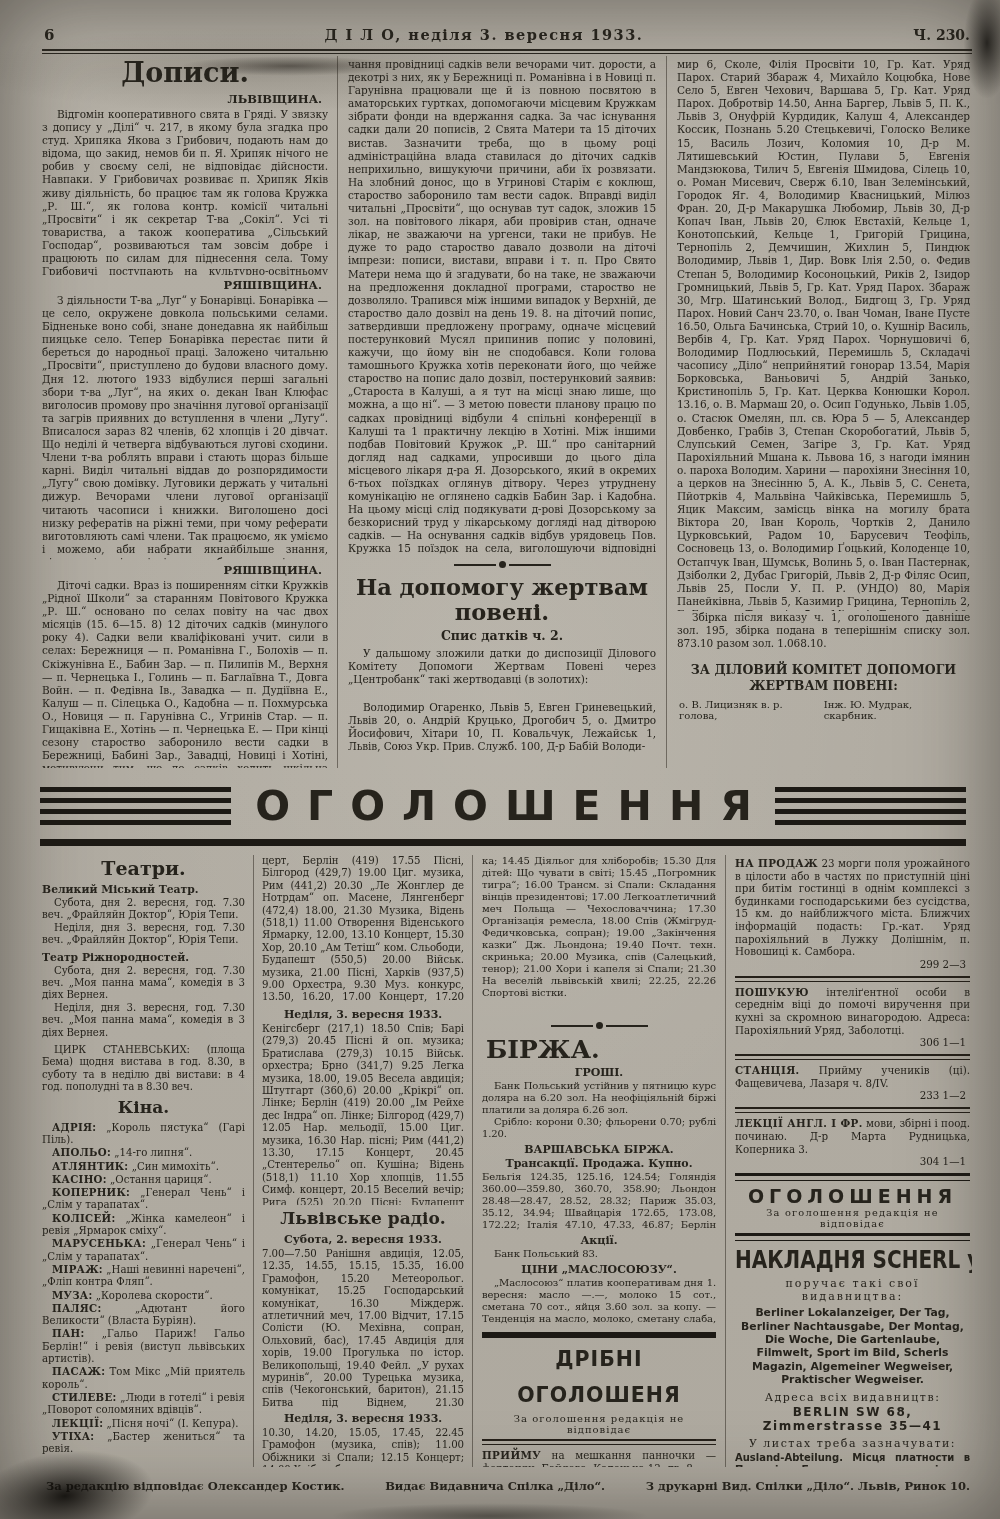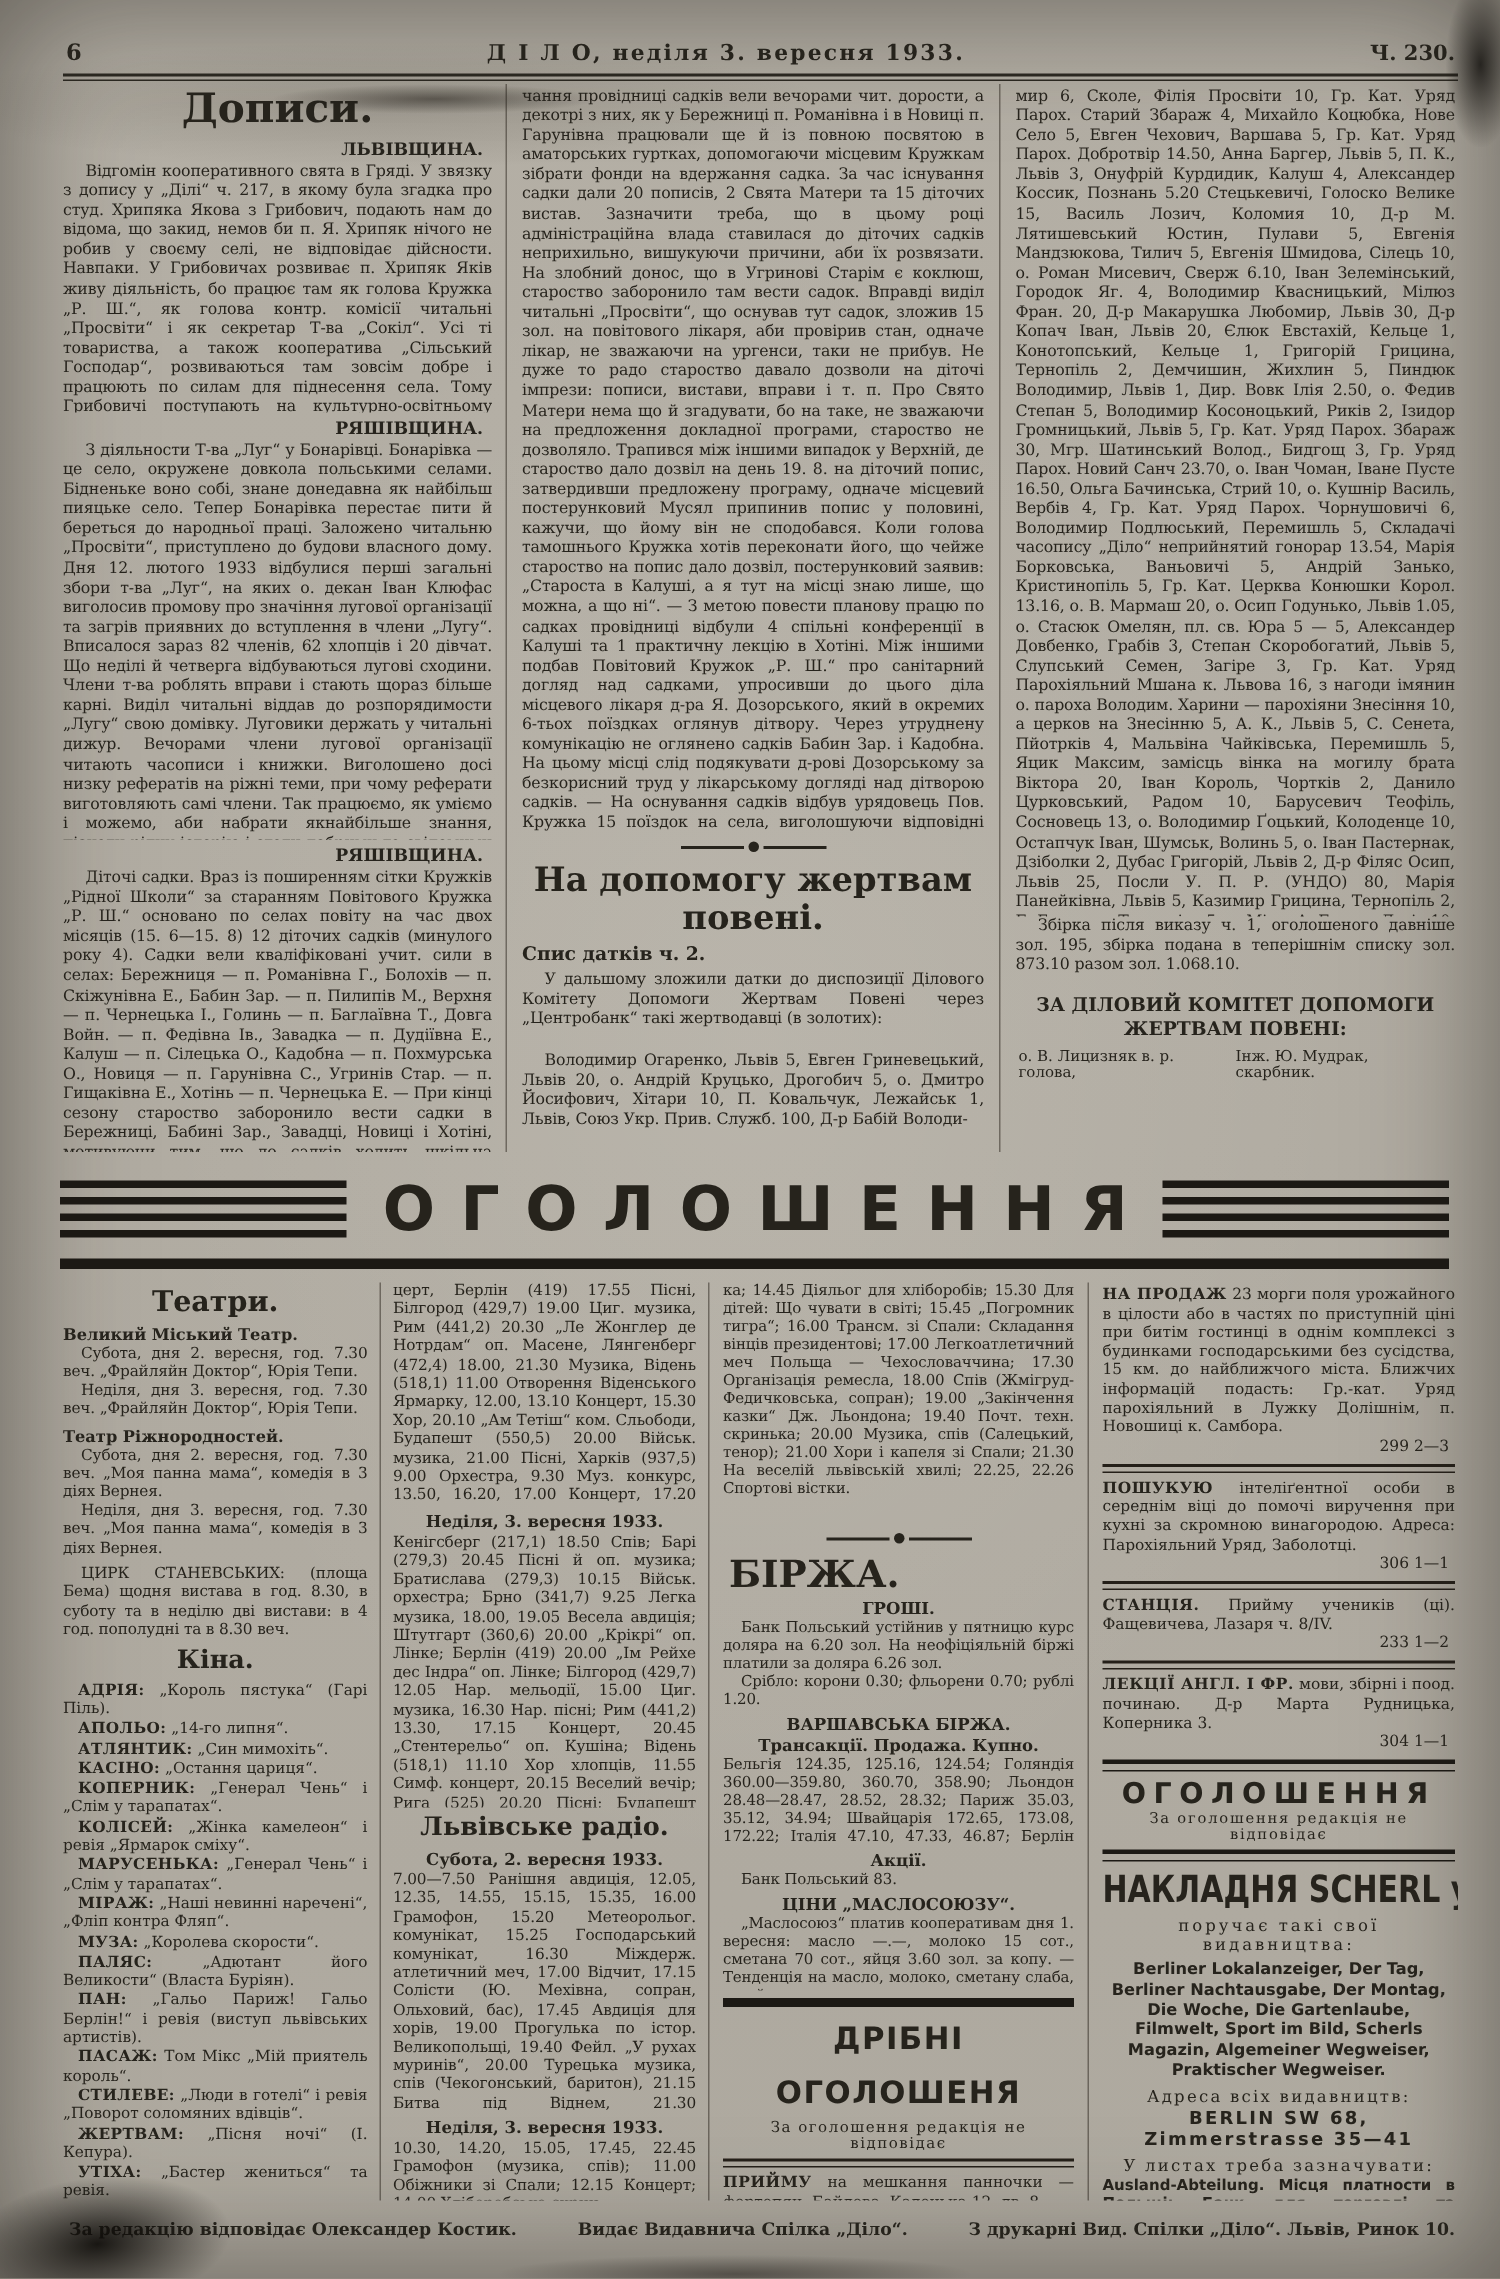--- a/index.html
+++ b/index.html
@@ -30,21 +30,21 @@
   .ucol3{flex:1;padding:2px 2px 0 10px;}
   .p{margin:0;text-align:justify;text-indent:15px;font-size:10.5px;line-height:13.1px;letter-spacing:-0.1px;}
   .p.noind{text-indent:0;}
   .clip{overflow:hidden;}
   .dopysy-title{font-size:27px;font-weight:bold;text-align:center;margin:0 0 4px 0;line-height:30px;}
   .region-head{font-weight:bold;font-size:11.5px;text-align:right;margin:3px 6px 2px 0;}
   .orn{display:flex;align-items:center;justify-content:center;height:15px;margin:3px 0;}
   .orn::before,.orn::after{content:"";width:42px;border-top:2px solid #26231c;}
   .orn-dot{width:7px;height:7px;border-radius:50%;background:#26231c;margin:0 3px;}
   .flood-title{font-size:22.5px;font-weight:bold;text-align:center;margin:2px 0 3px 0;line-height:25px;}
-  .flood-sub{font-size:12.5px;font-weight:bold;margin:0 0 4px 0;}
+  .flood-sub{font-size:12.5px;font-weight:bold;text-align:center;margin:0 0 4px 0;}
   .committee{font-size:12.5px;font-weight:bold;text-align:center;margin:9px 0 3px 0;line-height:16px;}
   .sig-row{display:flex;justify-content:space-between;font-size:10px;font-weight:normal;padding:2px 2px 0 2px;}
 
   .banner{display:flex;align-items:center;margin:14px 34px 0 40px;}
   .stripes{flex:1;display:flex;flex-direction:column;gap:6px;}
   .stripes i{display:block;height:5px;background:#1c1914;}
   .banner-title{font-family:"DejaVu Sans",sans-serif;font-weight:bold;font-size:41px;letter-spacing:17px;padding:0 6px 0 24px;white-space:nowrap;}
   .banner-bar{height:7px;background:#1c1914;margin:9px 34px 0 40px;}
 
   .lower{display:flex;height:612px;margin:9px 28px 0 40px;}
@@ -165,21 +165,21 @@
       <div class="cin"><b>КАСІНО:</b> <span>„Остання цариця“.</span></div>
       <div class="cin"><b>КОПЕРНИК:</b> <span>„Генерал Чень“ і „Слім у тарапатах“.</span></div>
       <div class="cin"><b>КОЛІСЕЙ:</b> <span>„Жінка камелеон“ і ревія „Ярмарок сміху“.</span></div>
       <div class="cin"><b>МАРУСЕНЬКА:</b> <span>„Генерал Чень“ і „Слім у тарапатах“.</span></div>
       <div class="cin"><b>МІРАЖ:</b> <span>„Наші невинні наречені“, „Фліп контра Фляп“.</span></div>
       <div class="cin"><b>МУЗА:</b> <span>„Королева скорости“.</span></div>
       <div class="cin"><b>ПАЛЯС:</b> <span>„Адютант його Великости“ (Власта Буріян).</span></div>
       <div class="cin"><b>ПАН:</b> <span>„Гальо Париж! Гальо Берлін!“ і ревія (виступ львівських артистів).</span></div>
       <div class="cin"><b>ПАСАЖ:</b> <span>Том Мікс „Мій приятель король“.</span></div>
       <div class="cin"><b>СТИЛЕВЕ:</b> <span>„Люди в готелі“ і ревія „Поворот соломяних вдівців“.</span></div>
-      <div class="cin"><b>ЖЕРТВАМ:</b> <span>„Пісня ночі“ (І. Кепура).</span></div>
+      <div class="cin"><b>ЛЕКЦІЇ:</b> <span>„Пісня ночі“ (І. Кепура).</span></div>
       <div class="cin"><b>УТІХА:</b> <span>„Бастер жениться“ та ревія.</span></div>
 
     </div>
 
     <div class="lcol lcolB">
       <p class="lp noind clip" style="height:149px">церт, Берлін (419) 17.55 Пісні, Білгород (429,7) 19.00 Циг. музика, Рим (441,2) 20.30 „Ле Жонглер де Нотрдам“ оп. Масене, Лянгенберг (472,4) 18.00, 21.30 Музика, Відень (518,1) 11.00 Отворення Віденського Ярмарку, 12.00, 13.10 Концерт, 15.30 Хор, 20.10 „Ам Тетіш“ ком. Сльободи, Будапешт (550,5) 20.00 Військ. музика, 21.00 Пісні, Харків (937,5) 9.00 Орхестра, 9.30 Муз. конкурс, 13.50, 16.20, 17.00 Концерт, 17.20 Трансм. з театру.</p>
       <div class="date-head">Неділя, 3. вересня 1933.</div>
       <p class="lp noind clip" style="height:182px">Кенігсберг (217,1) 18.50 Спів; Барі (279,3) 20.45 Пісні й оп. музика; Братислава (279,3) 10.15 Військ. орхестра; Брно (341,7) 9.25 Легка музика, 18.00, 19.05 Весела авдиція; Штутгарт (360,6) 20.00 „Крікрі“ оп. Лінке; Берлін (419) 20.00 „Ім Рейхе дес Індра“ оп. Лінке; Білгород (429,7) 12.05 Нар. мельодії, 15.00 Циг. музика, 16.30 Нар. пісні; Рим (441,2) 13.30, 17.15 Концерт, 20.45 „Стентерельо“ оп. Кушіна; Відень (518,1) 11.10 Хор хлопців, 11.55 Симф. концерт, 20.15 Веселий вечір; Рига (525) 20.20 Пісні; Будапешт (550,5) 19.25 Оперетка, 22.00 Фортепян; Харків (937,5) 9.00 Балалайки, мандоліни, 13.50 Пісні, танці (грамофон), 15.00 Популярна українська музика, 18.30 Російська клясична оп. музика (спів); Москва (1000) 17.25 „Льогенгрін“ оп. Ваґнера (Досв. 720 м.).</p>
       <h2 class="sec-title small">Львівське радіо.</h2>
       <div class="date-head">Субота, 2. вересня 1933.</div>

